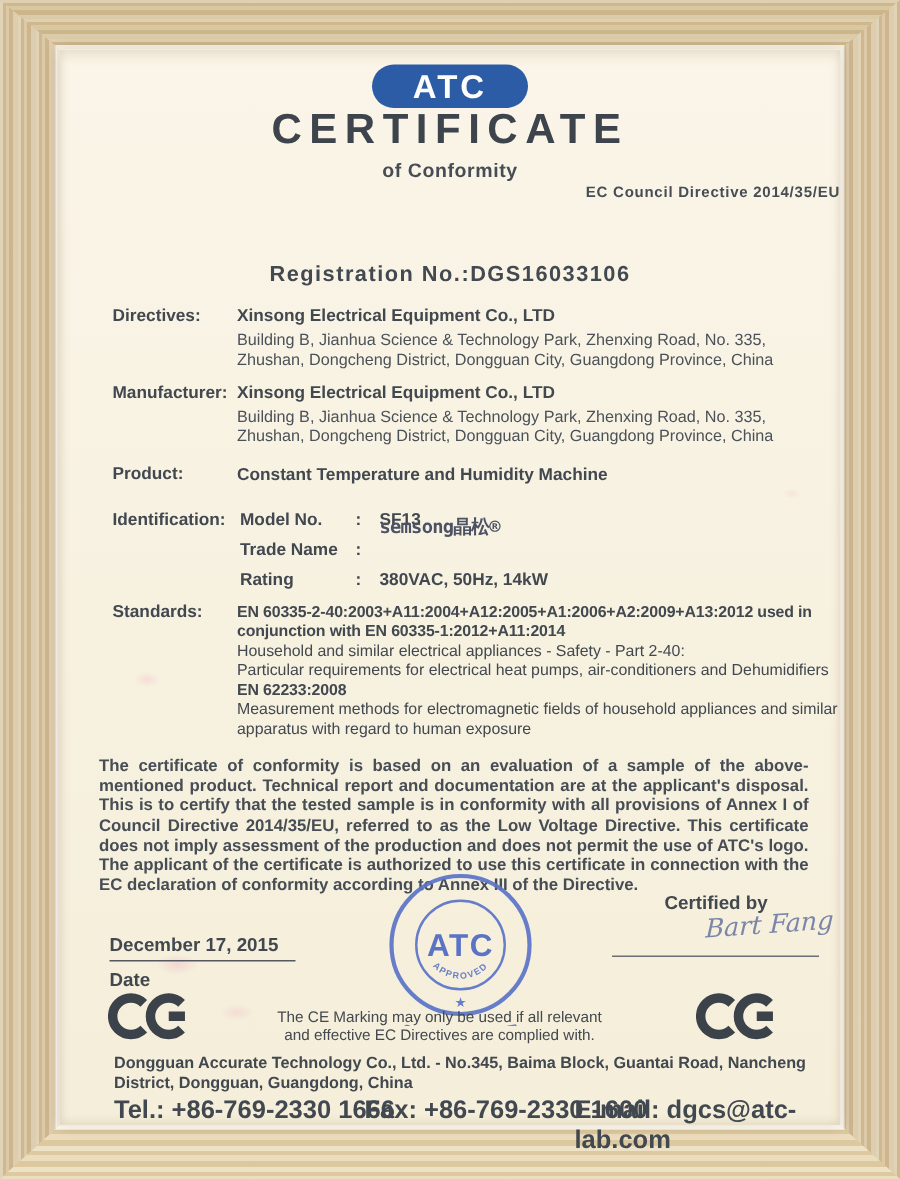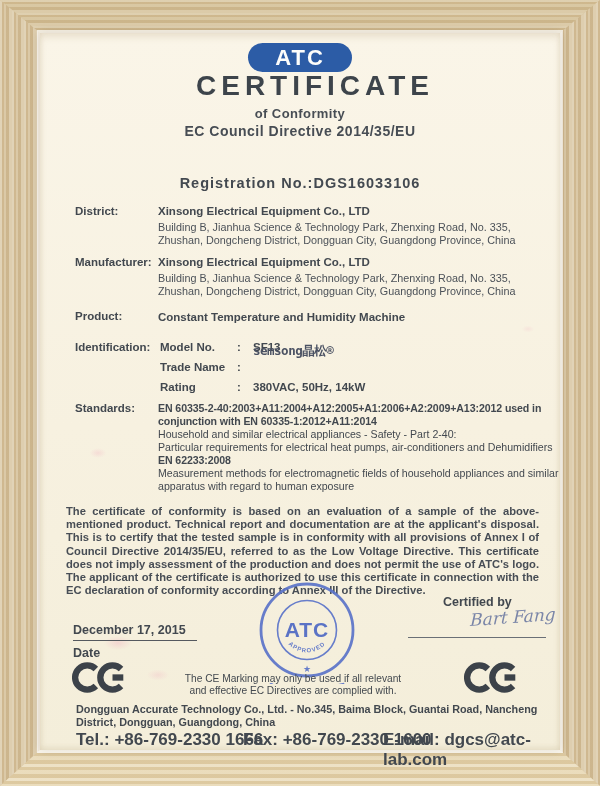--- a/index.html
+++ b/index.html
@@ -51,25 +51,25 @@
       0 0 0 3px rgba(255,255,255,.65),
       0 0 8px rgba(90,70,40,.35),
       inset 0 4px 7px rgba(140,110,60,.16),
       inset 0 -3px 5px rgba(140,110,60,.10);
     color:#42484f;
   }
   
   .logo-pill{left:208px;top:10px;width:104px;height:29px;border-radius:15px;
     background:#2c5ca6;display:flex;align-items:center;justify-content:center;}
   .logo-pill span{color:#fdfdfb;font-weight:bold;font-size:22px;letter-spacing:2px;line-height:1;}
-  .cert-title{left:15px;top:38px;width:520px;text-align:center;font-weight:bold;
+  .cert-title{left:0;top:38px;width:520px;text-align:center;font-weight:bold;
     font-size:28px;letter-spacing:5px;color:#3d444b;line-height:1.1;}
   .h-sub{left:0;width:520px;text-align:center;font-weight:bold;color:#474d54;}
   .sub1{top:73px;font-size:13px;letter-spacing:.4px;}
-  .sub2{top:90px;font-size:14px;letter-spacing:.5px;}
+  .sub2{top:90px;font-size:10px;letter-spacing:.5px;text-align:right;}
   .sub3{top:108px;font-size:13.5px;letter-spacing:.5px;}
   .registration{top:142px;font-size:14.5px;letter-spacing:1px;color:#434950;}
   
   .lbl{left:35px;font-weight:bold;font-size:11.5px;}
   .val-b{left:118px;font-weight:bold;font-size:11.5px;}
   .addr{left:118px;width:396px;font-size:10.8px;line-height:12.6px;color:#4b5158;}
   .sublbl{left:120px;font-weight:bold;font-size:11.5px;}
   .colon{left:197px;font-weight:bold;font-size:11.5px;}
   .subval{left:213px;font-weight:bold;font-size:11.5px;}
   .tradename{font-family:"DejaVu Sans Mono",monospace;font-size:12.5px;font-weight:bold;
@@ -113,21 +113,21 @@
 <div class="abs paper">
 
   <div class="abs logo-pill">
     <span>ATC</span>
   </div>
   <div class="abs cert-title">CERTIFICATE</div>
   <div class="abs h-sub sub1">of Conformity</div>
   <div class="abs h-sub sub2">EC Council Directive 2014/35/EU</div>
   <div class="abs h-sub registration">Registration No.:DGS16033106</div>
 
-  <div class="abs lbl" style="top:172px;">District:</div>
+  <div class="abs lbl" style="top:172px;">Directives:</div>
   <div class="abs val-b" style="top:172px;">Xinsong Electrical Equipment Co., LTD</div>
   <div class="abs addr" style="top:188px;">Building B, Jianhua Science &amp; Technology Park, Zhenxing Road, No. 335, Zhushan, Dongcheng District, Dongguan City, Guangdong Province, China</div>
 
   <div class="abs lbl" style="top:223px;">Manufacturer:</div>
   <div class="abs val-b" style="top:223px;">Xinsong Electrical Equipment Co., LTD</div>
   <div class="abs addr" style="top:239px;">Building B, Jianhua Science &amp; Technology Park, Zhenxing Road, No. 335, Zhushan, Dongcheng District, Dongguan City, Guangdong Province, China</div>
 
   <div class="abs lbl" style="top:277px;">Product:</div>
   <div class="abs val-b" style="top:278px;">Constant Temperature and Humidity Machine</div>
 

